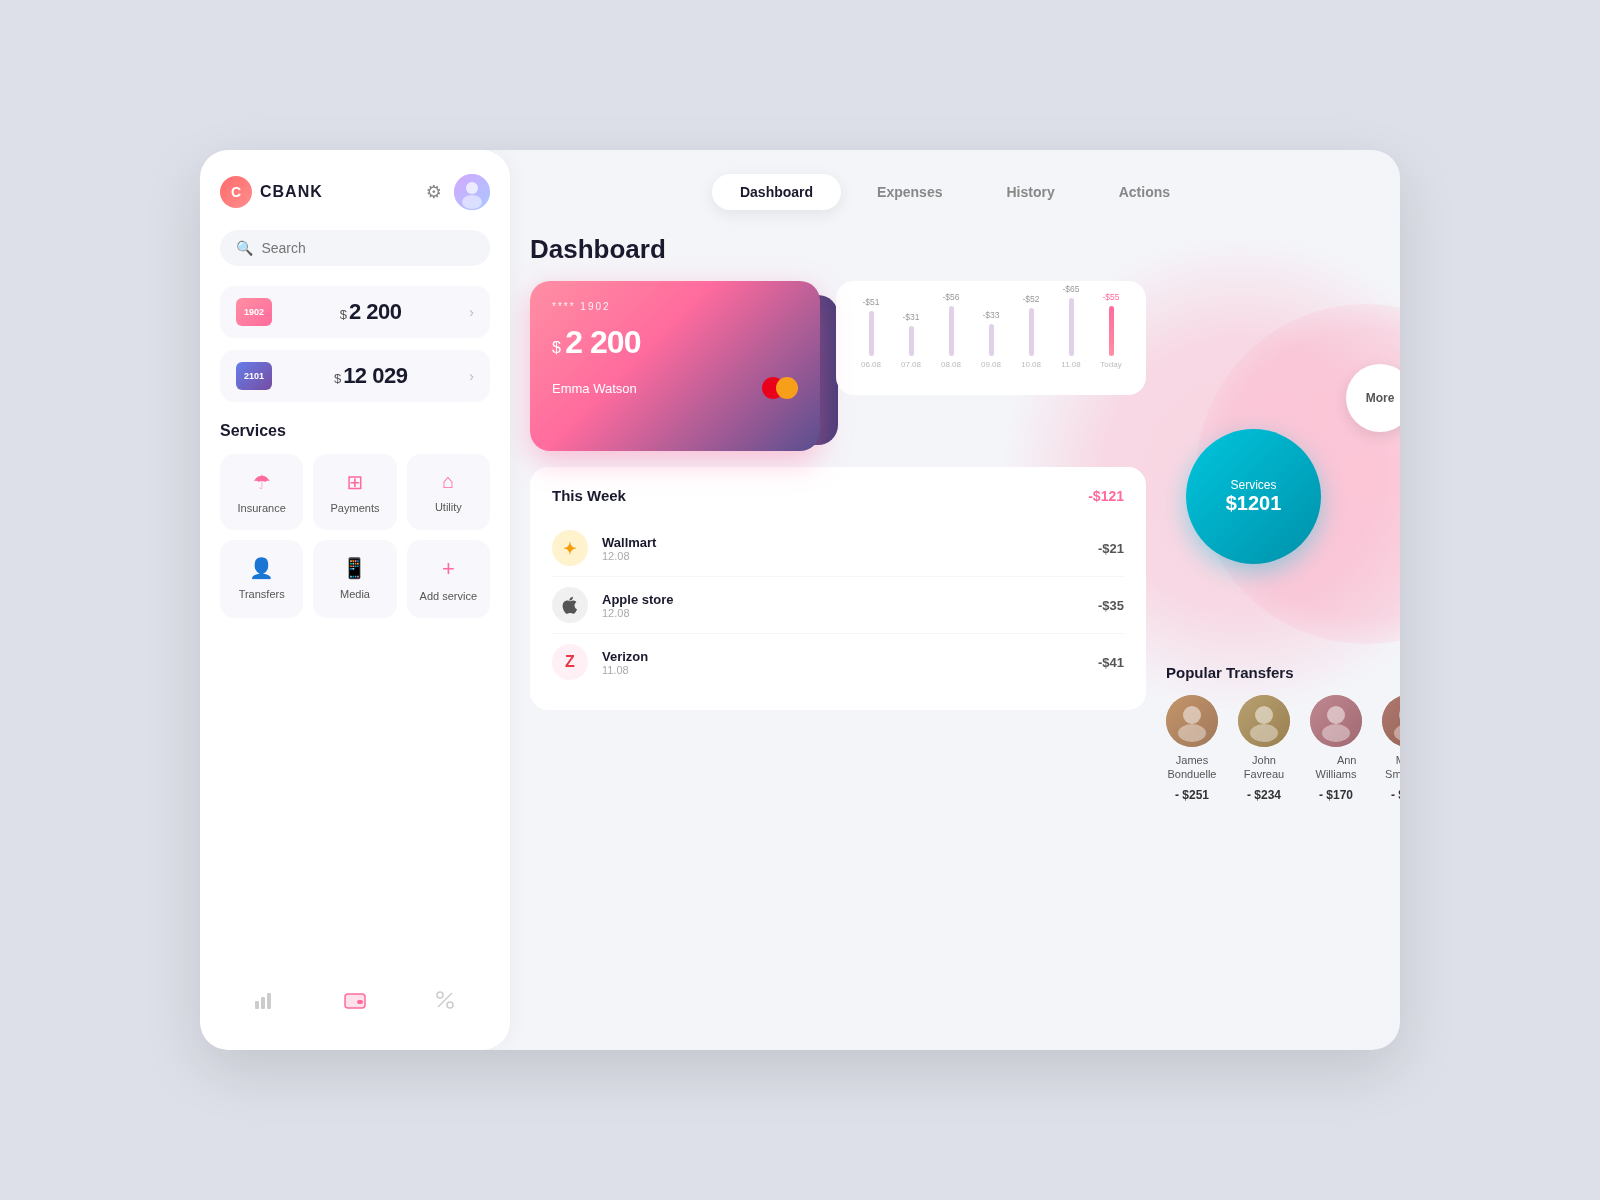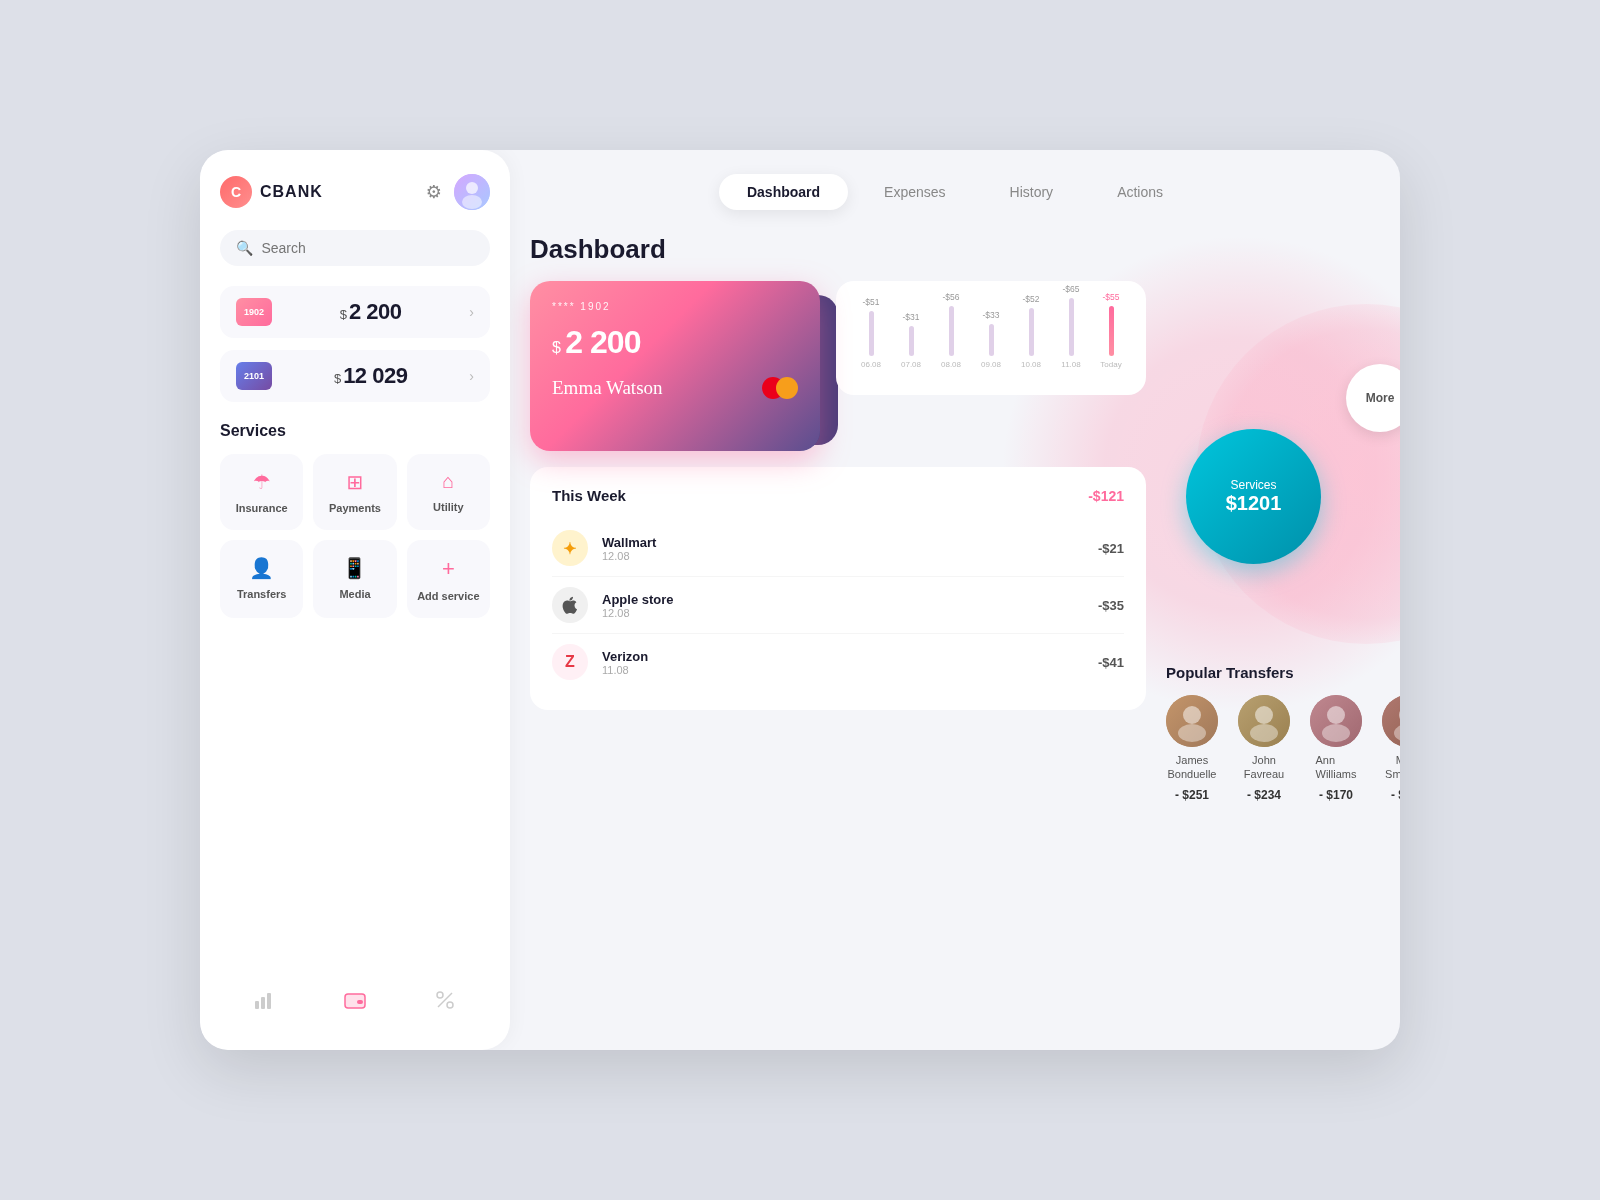--- a/index.html
+++ b/index.html
@@ -185,21 +185,21 @@
       cursor: pointer;
     }
     .service-icon {
       font-size: 20px;
       color: #ff6b9d;
     }
     .service-label {
       font-size: 11px;
       color: #555;
       text-align: center;
-      font-weight: 700;
+      font-weight: 400;
     }
 
     
     .sidebar-bottom {
       margin-top: auto;
       display: flex;
       justify-content: space-around;
       align-items: center;
       padding: 10px 0;
     }
@@ -223,21 +223,21 @@
       display: flex;
       align-items: center;
       justify-content: center;
       padding: 24px 40px;
       gap: 8px;
     }
     .nav-tab {
       padding: 10px 28px;
       border-radius: 24px;
       font-size: 14px;
-      font-weight: 400;
+      font-weight: 700;
       color: #888;
       cursor: pointer;
       border: none;
       background: transparent;
     }
     .nav-tab.active {
       background: white;
       color: #1a1a2e;
       font-weight: 600;
       box-shadow: 0 4px 16px rgba(0,0,0,0.08);
@@ -291,23 +291,22 @@
       font-size: 16px;
       font-weight: 400;
     }
     .card-bottom-row {
       display: flex;
       justify-content: space-between;
       align-items: center;
       margin-top: 16px;
     }
     .card-holder {
-      font-size: 19px;
+      font-size: 13px;
       font-weight: 500;
-      font-family: Liberation Serif, serif;
     }
     .mastercard-logo {
       display: flex;
     }
     .mc-circle {
       width: 22px;
       height: 22px;
       border-radius: 50%;
     }
     .mc-red { background: #eb001b; }
@@ -785,21 +784,21 @@
                   <defs>
                       <linearGradient id="g3" x1="0" y1="0" x2="1" y2="1">
                         <stop offset="0%" stop-color="#c08890"></stop>
                         <stop offset="100%" stop-color="#a06870"></stop>
                       </linearGradient>
                     </defs>
                   <circle cx="26" cy="20" r="9" fill="rgba(255,255,255,0.5)"></circle>
                   <ellipse cx="26" cy="38" rx="14" ry="9" fill="rgba(255,255,255,0.4)"></ellipse>
                 </svg>
               </div>
-              <div class="person-name" style="font-size:11px;color:#555;text-align:left;">Ann<br>Williams</div>
+              <div class="person-name" style="font-size:11px;color:#555;text-align:right;">Ann<br>Williams</div>
               <span class="person-amount">- $170</span>
             </div>
             <div class="transfer-person">
               <div class="person-avatar" style="background:linear-gradient(135deg,#b07870,#906050);">
                 <svg width="52" height="52" viewBox="0 0 52 52">
                   <circle cx="26" cy="26" r="26" fill="url(#g4)"></circle>
                   <defs>
                       <linearGradient id="g4" x1="0" y1="0" x2="1" y2="1">
                         <stop offset="0%" stop-color="#b07870"></stop>
                         <stop offset="100%" stop-color="#906050"></stop>

